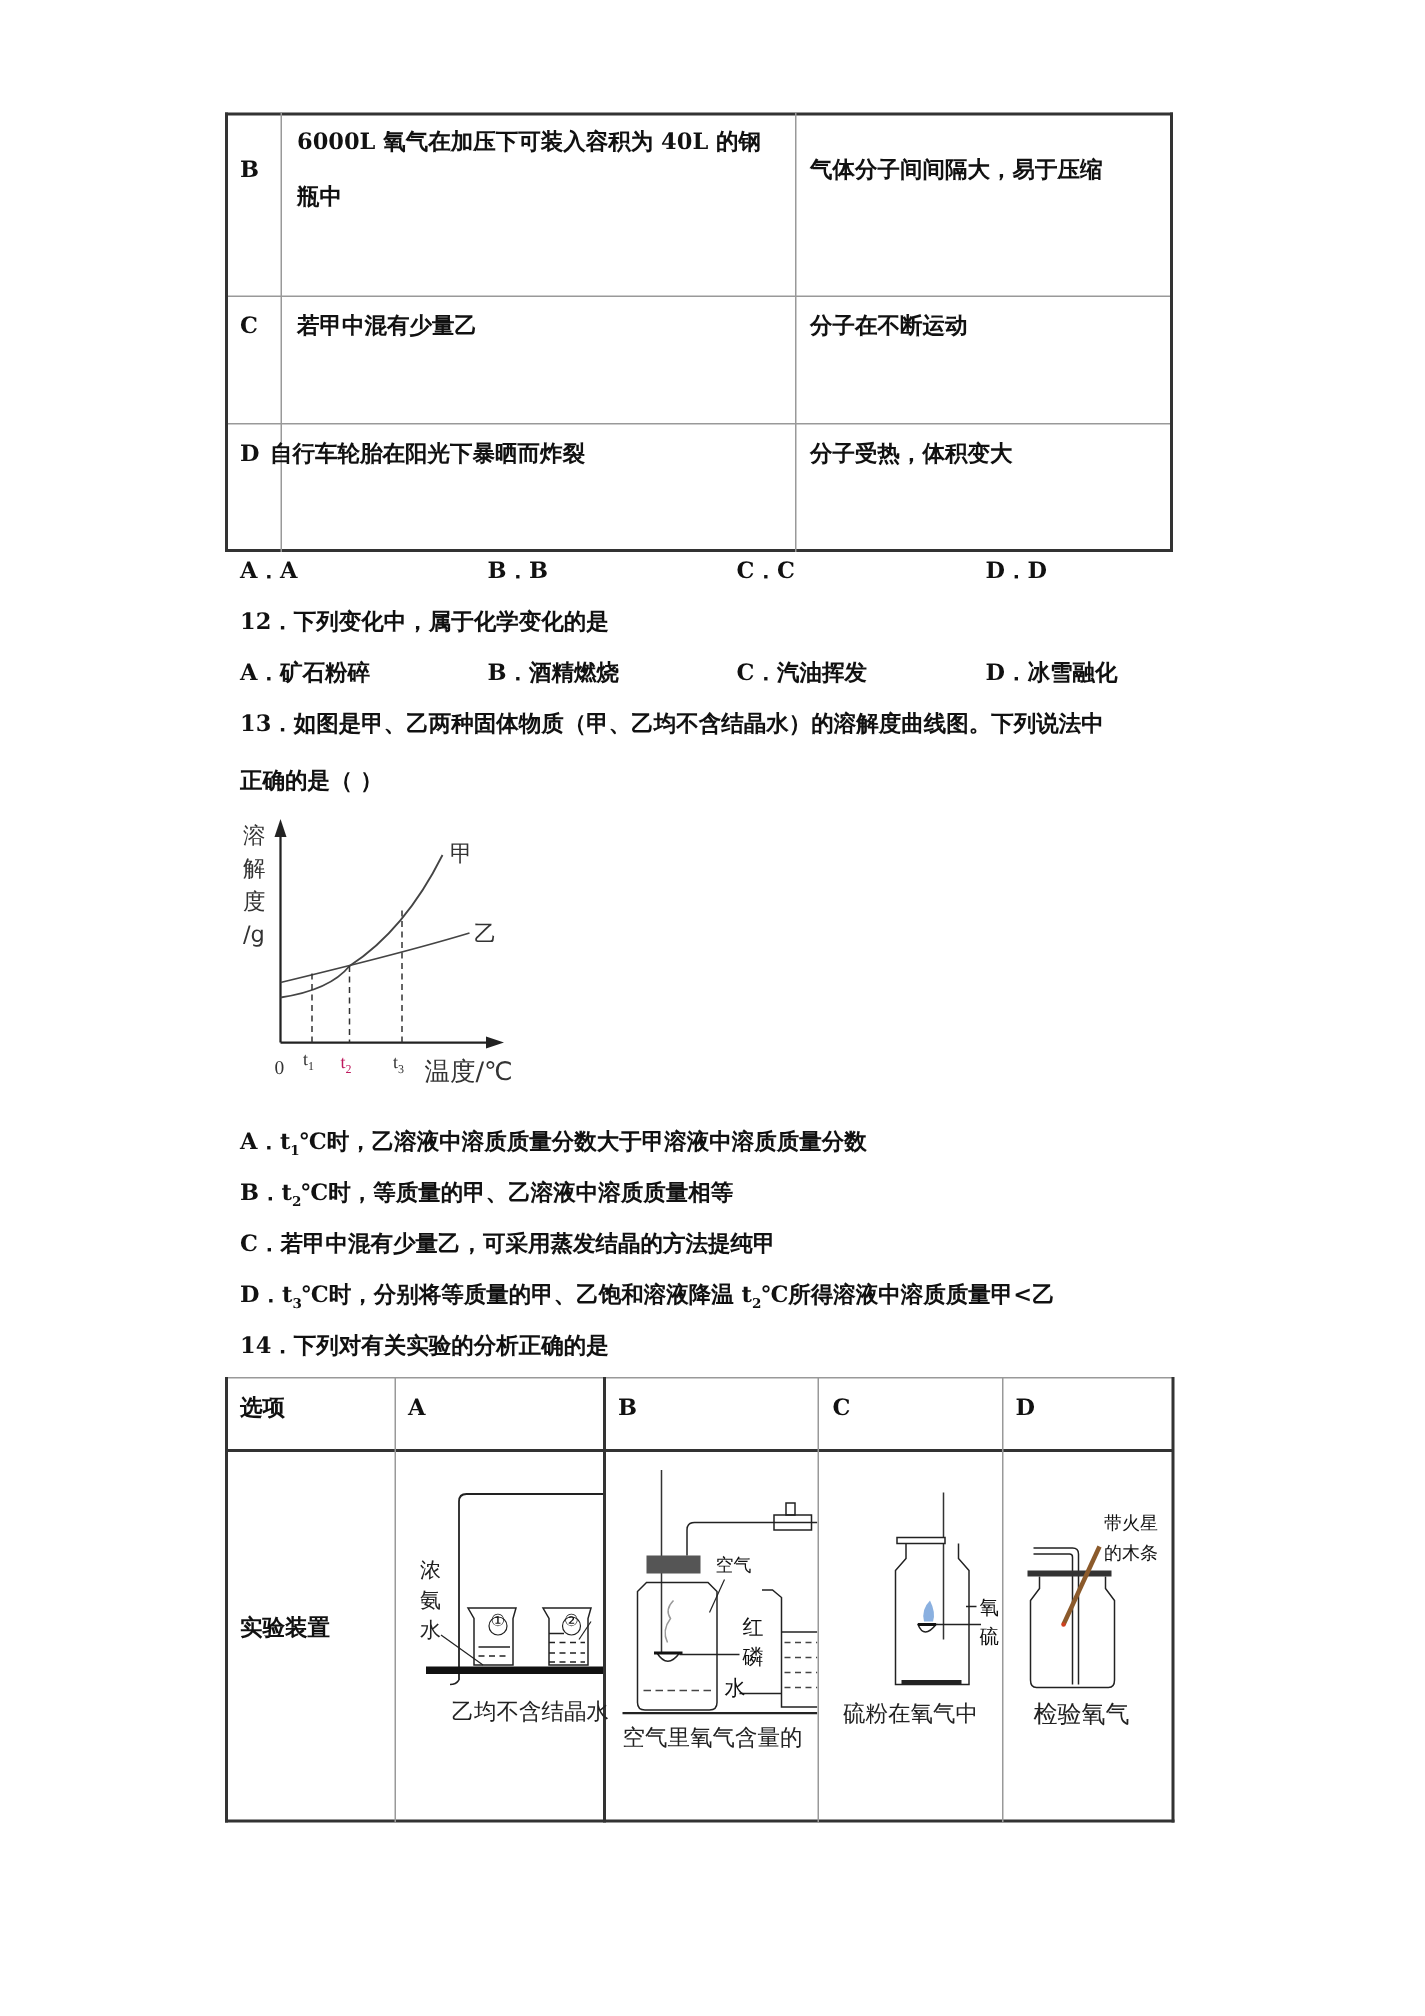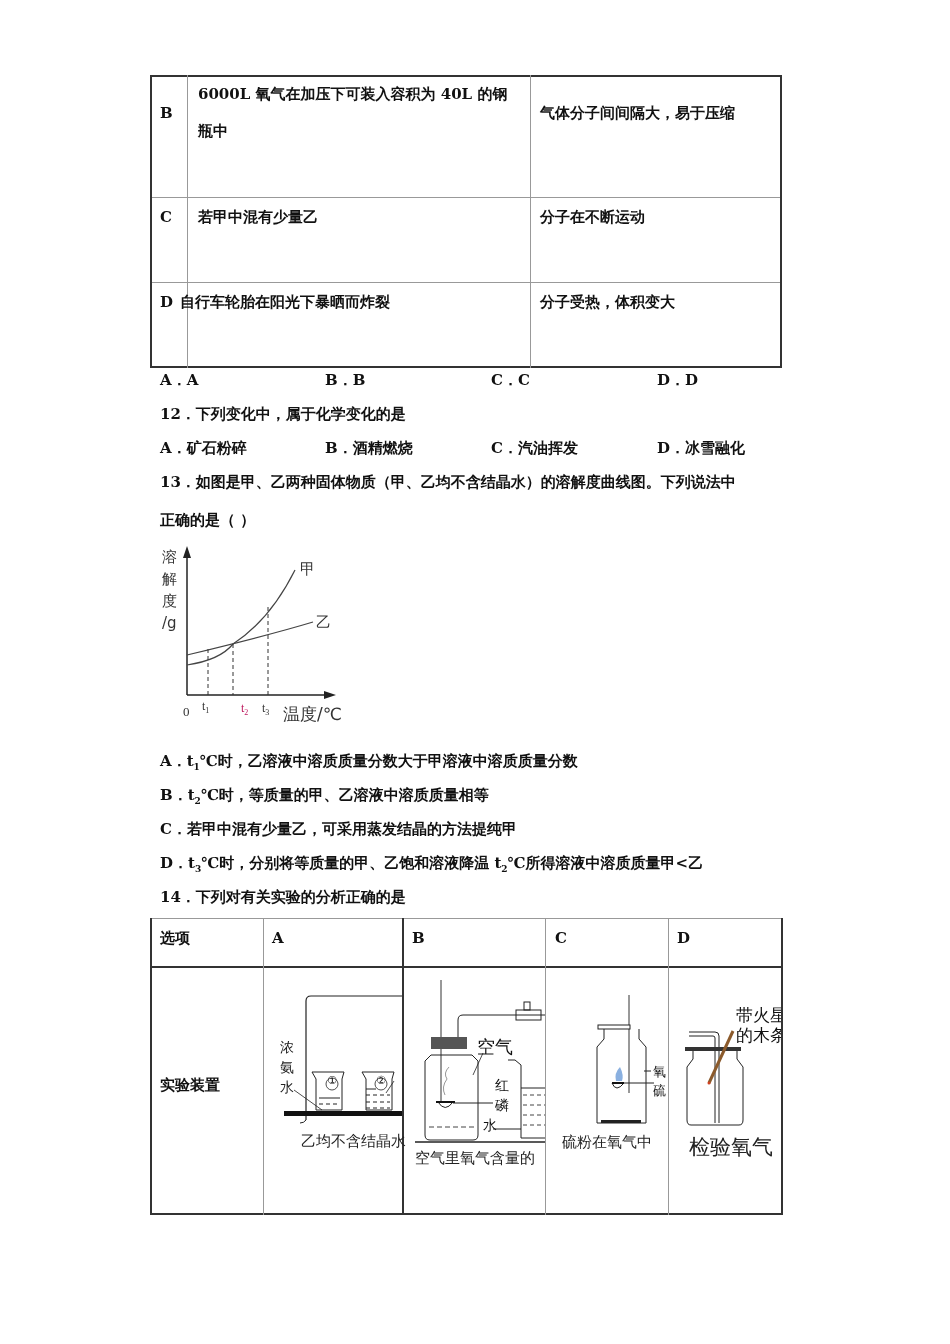--- a/index.html
+++ b/index.html
@@ -76,21 +76,21 @@
   <div class="abs" style="left:12px; top:6px; font-family:'DejaVu Sans',sans-serif; font-size:15px; line-height:22px; color:#333;">
     <div>溶</div>
     <div>解</div>
     <div>度</div>
     <div>/g</div>
   </div>
   <div class="abs" style="left:150px; top:20px; font-family:'DejaVu Sans',sans-serif; font-size:15px; color:#333;">甲</div>
   <div class="abs" style="left:166px; top:73px; font-family:'DejaVu Sans',sans-serif; font-size:15px; color:#333;">乙</div>
   <div class="abs" style="left:33px; top:164px; font-family:'Liberation Serif',serif; font-size:13px; color:#333;">0</div>
   <div class="abs" style="left:52px; top:159px; font-family:'Liberation Serif',serif; font-size:12px; color:#333;">t<sub style="font-size:8px;">1</sub></div>
-  <div class="abs" style="left:91px; top:161px; font-family:'Liberation Serif',serif; font-size:12px; color:#be185d;">t<sub style="font-size:8px;">2</sub></div>
+  <div class="abs" style="left:77px; top:161px; font-family:'Liberation Serif',serif; font-size:12px; color:#be185d;">t<sub style="font-size:8px;">2</sub></div>
   <div class="abs" style="left:112px; top:161px; font-family:'Liberation Serif',serif; font-size:12px; color:#333;">t<sub style="font-size:8px;">3</sub></div>
   <div class="abs" style="left:133px; top:163px; font-family:'DejaVu Sans',sans-serif; font-size:17px; color:#333;">温度/℃</div>
 </div>
 
 <div class="opt" style="left:160px; top:752px;"><span>A．t</span><sub style="font-size:9px;">1</sub><span>℃时，乙溶液中溶质质量分数大于甲溶液中溶质质量分数</span></div>
 <div class="opt" style="left:160px; top:786px;"><span>B．t</span><sub style="font-size:9px;">2</sub><span>℃时，等质量的甲、乙溶液中溶质质量相等</span></div>
 <div class="opt" style="left:160px; top:820px;"><span>C．若甲中混有少量乙，可采用蒸发结晶的方法提纯甲</span></div>
 <div class="opt" style="left:160px; top:854px;"><span>D．t</span><sub style="font-size:9px;">3</sub><span>℃时，分别将等质量的甲、乙饱和溶液降温 t</span><sub style="font-size:9px;">2</sub><span>℃所得溶液中溶质质量甲&lt;乙</span></div>
 
 <div class="opt" style="left:160px; top:888px;">14．下列对有关实验的分析正确的是</div>
@@ -160,21 +160,21 @@
       <line x1="120" y1="150" x2="142" y2="150" stroke="#444" stroke-dasharray="4,3"></line>
       <path d="M35,127 Q42,138 50,127 Z" fill="#fff" stroke="#222" stroke-width="1"></path>
       <line x1="33" y1="127" x2="52" y2="127" stroke="#111" stroke-width="2"></line>
       <path d="M42,120 Q38,112 44,104 Q40,98 46,92" fill="none" stroke="#999" stroke-width="1"></path>
       <line x1="50" y1="128" x2="90" y2="128" stroke="#222" stroke-width="1"></line>
       <line x1="26" y1="152" x2="72" y2="152" stroke="#444" stroke-dasharray="5,3"></line>
       <line x1="12" y1="167" x2="142" y2="167" stroke="#222" stroke-width="1.5"></line>
       <line x1="70" y1="100" x2="80" y2="78" stroke="#222" stroke-width="0.8"></line>
       <line x1="90" y1="154" x2="118" y2="154" stroke="#222" stroke-width="1"></line>
     </svg>
-    <div class="abs" style="left:74px; top:60px; font-family:'DejaVu Sans',sans-serif; font-size:18px;">空气</div>
+    <div class="abs" style="left:74px; top:60px; font-family:'DejaVu Sans',sans-serif; font-size:12px;">空气</div>
     <div class="abs" style="left:92px; top:100px; font-family:'DejaVu Sans',sans-serif; font-size:14px; line-height:20px;">
       <div>红</div>
         <div>磷</div>
     </div>
     <div class="abs" style="left:80px; top:142px; font-family:'DejaVu Sans',sans-serif; font-size:14px;">水</div>
     <div class="abs" style="left:12px; top:174px; font-family:'DejaVu Sans',sans-serif; font-size:15px; color:#222; white-space:nowrap;">空气里氧气含量的</div>
   </div>
 
   <div class="abs" style="left:546px; top:975px; width:122px; height:200px; overflow:hidden;">
     <svg width="122" height="200" viewBox="0 0 122 200">
@@ -195,19 +195,19 @@
 
   <div class="abs" style="left:669px; top:975px; width:112px; height:200px; overflow:hidden;">
     <svg width="112" height="200" viewBox="0 0 112 200">
       <path d="M20,57 L46,57 Q50,57 50,61 L50,148" fill="none" stroke="#222" stroke-width="1"></path>
       <path d="M20,61 L44,61 Q46,61 46,63 L46,148" fill="none" stroke="#222" stroke-width="1"></path>
       <rect x="16" y="72" width="56" height="4" fill="#333"></rect>
       <path d="M24,76 L24,84 L18,92 L18,145 Q18,150 22,150 L70,150 Q74,150 74,145 L74,92 L68,84 L68,76" fill="none" stroke="#222" stroke-width="1"></path>
       <line x1="40" y1="108" x2="64" y2="56" stroke="#8b5a2b" stroke-width="3"></line>
       <circle cx="40" cy="108" r="1.5" fill="#d04020"></circle>
     </svg>
-    <div class="abs" style="left:67px; top:30px; font-family:'DejaVu Sans',sans-serif; font-size:17px; line-height:20px; white-space:nowrap;">
+    <div class="abs" style="left:67px; top:30px; font-family:'DejaVu Sans',sans-serif; font-size:12px; line-height:20px; white-space:nowrap;">
       <div>带火星</div>
         <div>的木条</div>
     </div>
-    <div class="abs" style="left:20px; top:158px; font-family:'DejaVu Sans',sans-serif; font-size:21px; color:#222; white-space:nowrap;">检验氧气</div>
+    <div class="abs" style="left:20px; top:158px; font-family:'DejaVu Sans',sans-serif; font-size:16px; color:#222; white-space:nowrap;">检验氧气</div>
   </div>
 </div>
 
 </body></html>

